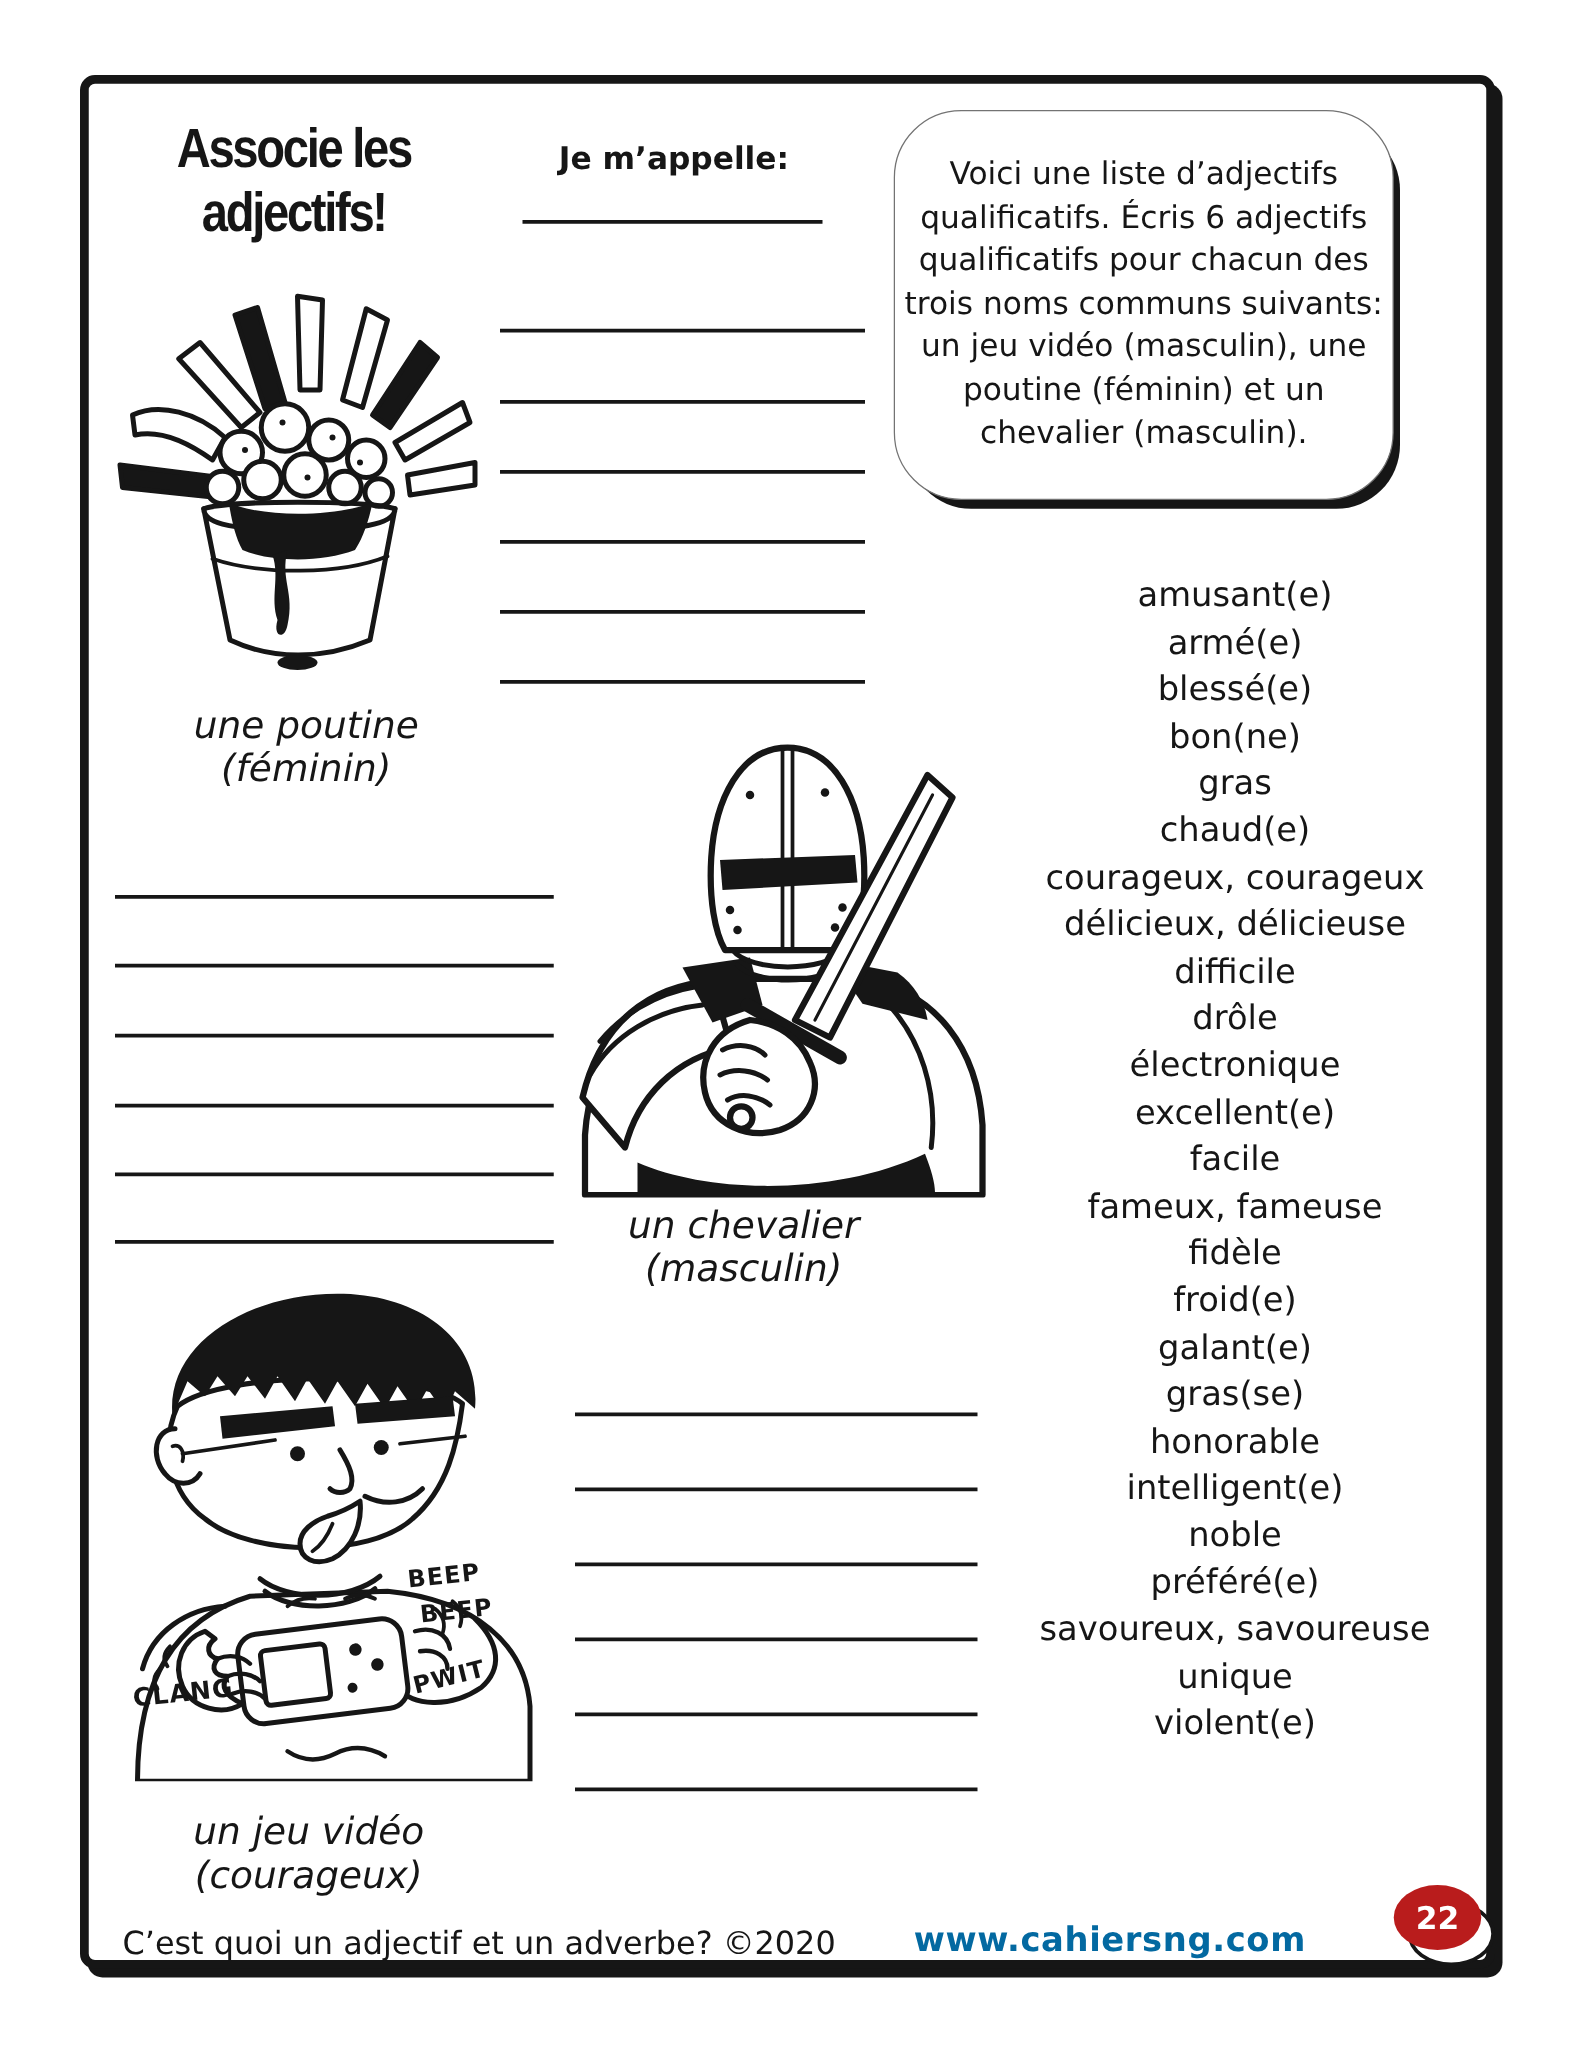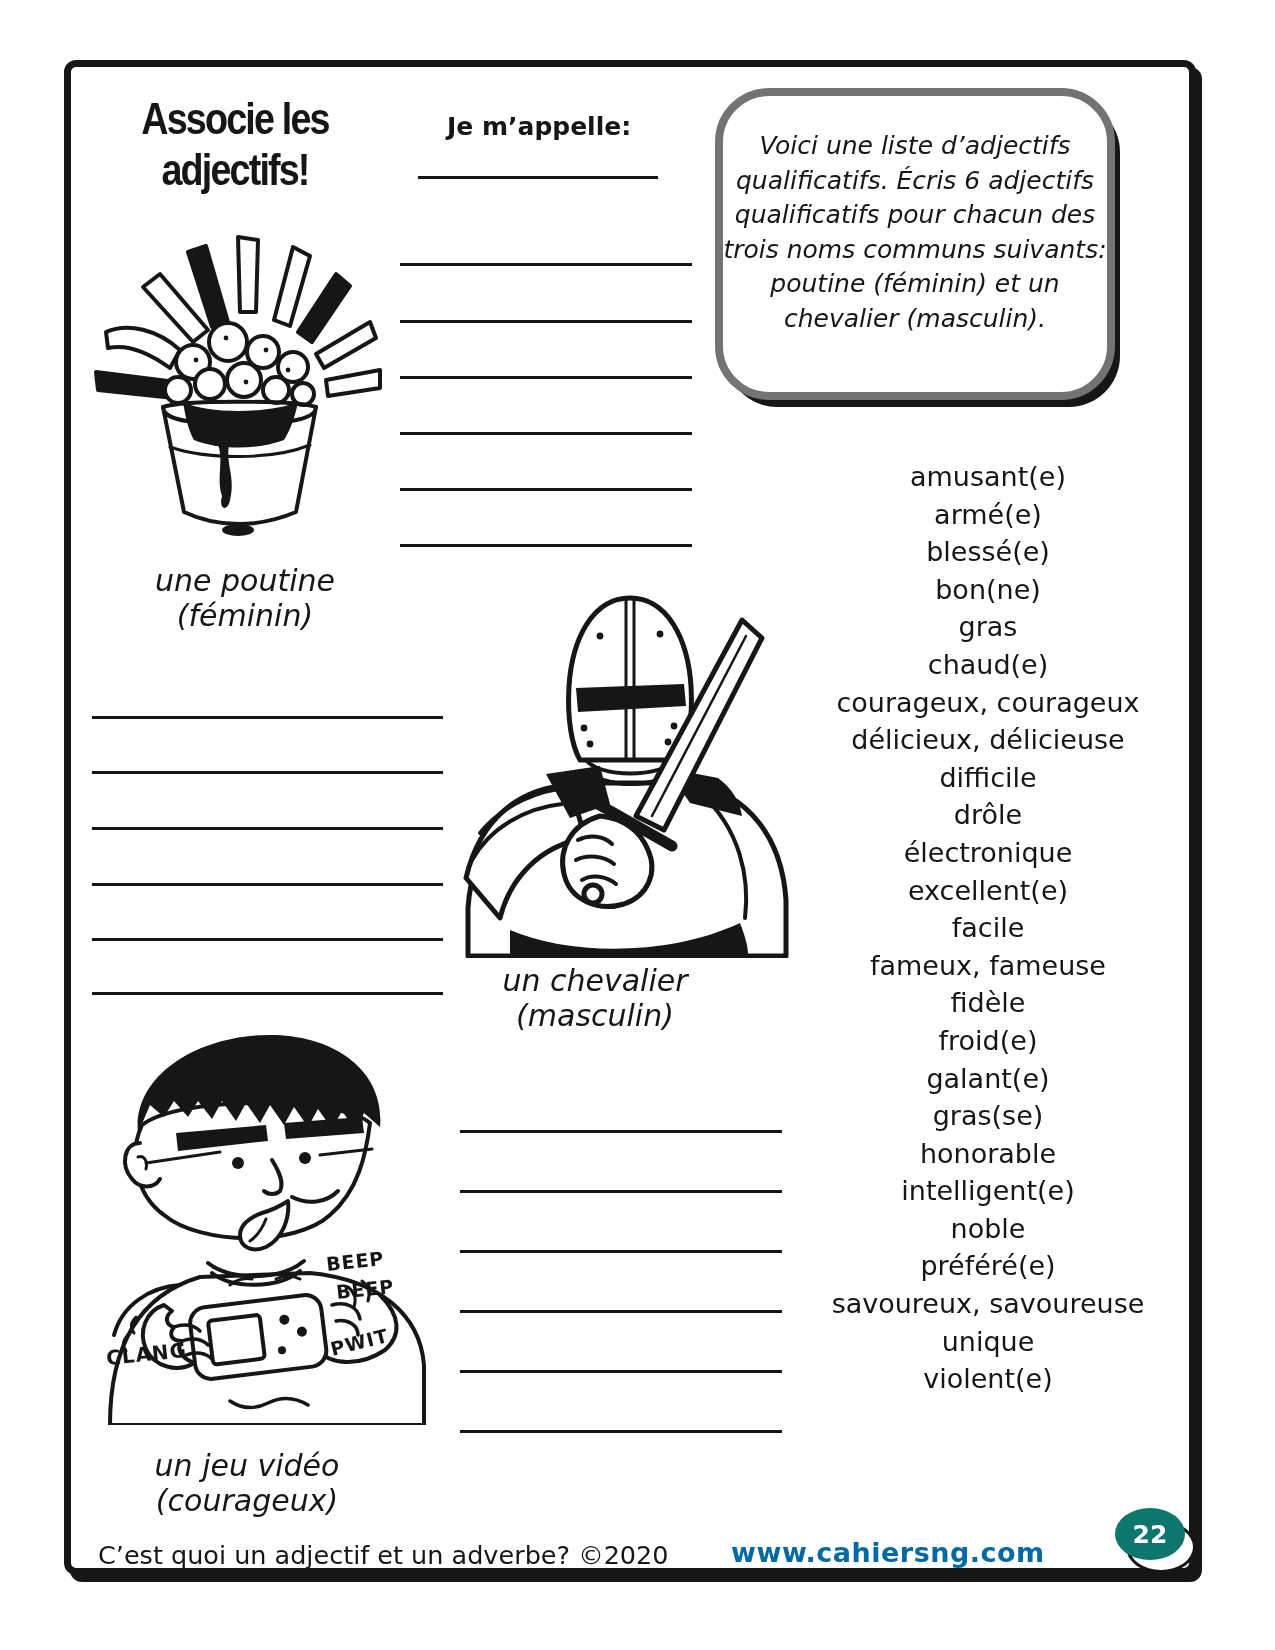--- a/index.html
+++ b/index.html
@@ -9,37 +9,37 @@
   .abs{position:absolute;}
   .sheet{position:absolute;left:64px;top:60px;width:1132px;height:1515px;
          border:7px solid #161616;border-radius:12px;background:#fff;
          box-shadow:6px 7px 0 0 #161616;box-sizing:border-box;}
   .title{font-family:"Liberation Sans",sans-serif;font-weight:900;
          font-size:41px;line-height:47px;text-align:center;letter-spacing:-2px;
          transform:scale(0.92,1.08);transform-origin:center top;}
   .name-label{font-size:25px;font-weight:bold;}
   .wline{position:absolute;height:0;border-top:3px solid #161616;}
   .bubble{position:absolute;left:715px;top:88px;width:400px;height:312px;
-          box-sizing:border-box;border:8px solid #737373;border-radius:54px;
+          box-sizing:border-box;border:1px solid #737373;border-radius:54px;
           background:#fff;box-shadow:8px 10px 0 -3px #161616;
-          text-align:center;font-style:italic;padding-top:33px;}
+          text-align:center;padding-top:33px;}
   .bline{font-size:25px;line-height:34.5px;}
   .adj-list{list-style:none;margin:0;padding:0;text-align:center;
             font-size:27px;line-height:37.6px;}
   .figlabel{position:absolute;text-align:center;font-style:italic;
             font-size:30px;line-height:35px;}
   .sfx{position:absolute;font-weight:700;font-size:19px;letter-spacing:1px;
        font-family:"DejaVu Sans",sans-serif;}
   .credit{position:absolute;left:98px;top:1540px;font-size:25.5px;}
   .website{position:absolute;left:731px;top:1537px;font-size:27px;
            font-weight:700;color:#0369a1;letter-spacing:.5px;}
   .badge-ring{position:absolute;left:1126px;top:1521px;width:64px;height:46px;
               border:3px solid #161616;border-radius:50%;background:#fff;}
   .badge{position:absolute;left:1115px;top:1508px;width:70px;height:52px;
-         background:#0f766e;border-radius:50%;color:#fff;display:flex;
+         background:#b91c1c;border-radius:50%;color:#fff;display:flex;
          align-items:center;justify-content:center;font-size:25px;font-weight:700;}
   svg{display:block;}
 </style>
 </head>
 <body>
 
 <div class="page">
 
   <div class="sheet"></div>
 
@@ -49,20 +49,21 @@
   </div>
 
   <div class="abs name-label" style="left:447px;top:112px;">Je m’appelle:</div>
   <div class="wline" style="left:418px;top:176px;width:240px;"></div>
 
   <div class="bubble">
     <div class="bline">Voici une liste d’adjectifs</div>
     <div class="bline">qualificatifs. Écris 6 adjectifs</div>
     <div class="bline">qualificatifs pour chacun des</div>
     <div class="bline">trois noms communs suivants:</div>
+    <div class="bline">un jeu vidéo (masculin), une</div>
     <div class="bline">poutine (féminin) et un</div>
     <div class="bline">chevalier (masculin).</div>
   </div>
 
   <svg class="abs" style="left:88px;top:212px;" width="300" height="330" viewBox="0 0 300 330">
     <g fill="#fff" stroke="#161616" stroke-width="4" stroke-linecap="round" stroke-linejoin="round">
       <path d="M18,120 C40,110 70,118 92,138 L82,156 C60,140 38,132 20,136 Z"></path>
       <path d="M8,160 L88,170 L86,186 L10,178 Z" fill="#161616"></path>
       <path d="M55,75 L105,130 L120,118 L72,62 Z"></path>
       <path d="M100,40 L124,115 L140,110 L118,34 Z" fill="#161616"></path>

